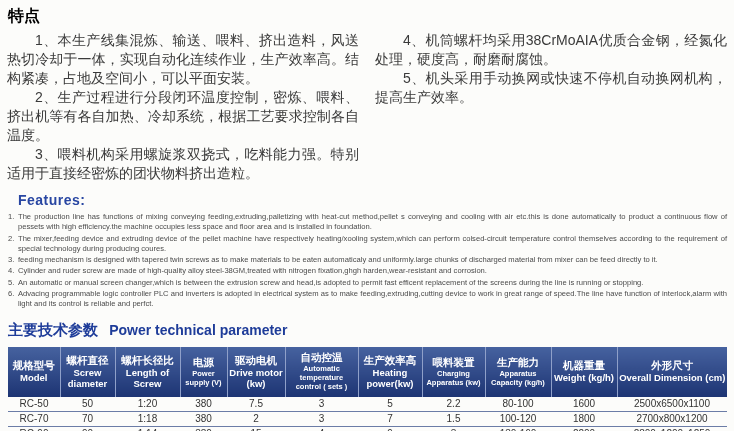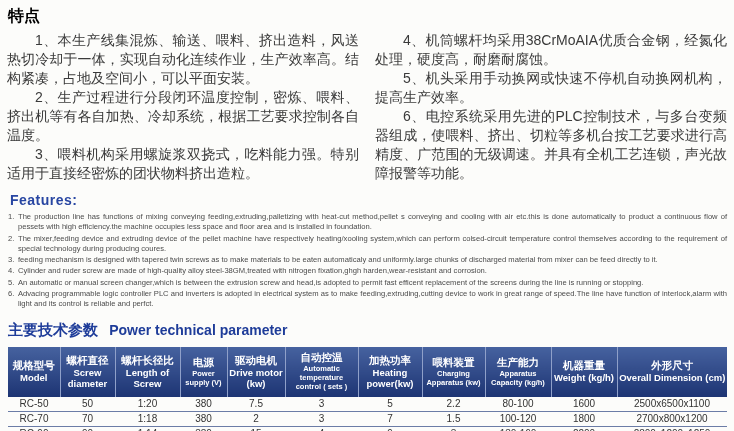--- a/index.html
+++ b/index.html
@@ -13,21 +13,21 @@
     color:#000000;font-size:16px;font-weight:bold;margin:2px 0 4px 1px;
   }
   .zh-cols{display:flex;gap:16px;}
   .zh-col{flex:1;min-width:0;}
   .zh-p{
     font-size:14px;line-height:19px;color:#3a3a3a;margin:0;
     text-indent:2em;text-align:justify;
   }
   .en-title{
     color:#2846a2;font-size:14px;font-weight:bold;letter-spacing:.5px;
-    margin:9px 0 4px 3px;
+    margin:9px 0 4px 11px;
   }
   .en-list{margin:0;}
   .en-item{
     position:relative;padding-left:11px;font-size:7.6px;line-height:10.3px;
     color:#4b4b4b;text-align:justify;margin-bottom:1px;
   }
   .en-num{position:absolute;left:1px;top:0;}
   .tech-title{
     color:#1e3c99;font-size:15px;font-weight:bold;margin:11px 0 7px 1px;
   }
@@ -65,21 +65,20 @@
         <p class="zh-p">2、生产过程进行分段闭环温度控制，密炼、喂料、挤出机等有各自加热、冷却系统，根据工艺要求控制各自温度。</p>
 
         <p class="zh-p">3、喂料机构采用螺旋浆双挠式，吃料能力强。特别适用于直接经密炼的团状物料挤出造粒。</p>
       </div>
     <div class="zh-col">
 
         <p class="zh-p">4、机筒螺杆均采用38CrMoAIA优质合金钢，经氮化处理，硬度高，耐磨耐腐蚀。</p>
 
         <p class="zh-p">5、机头采用手动换网或快速不停机自动换网机构，提高生产效率。</p>
 
-        <p class="zh-p">6、电控系统采用先进的PLC控制技术，与多台变频器组成，使喂料、挤出、切粒等多机台按工艺要求进行高精度、广范围的无级调速。并具有全机工艺连锁，声光故障报警等功能。</p>
       </div>
   </div>
 
   <div class="en-title">Features:</div>
 
   <div class="en-list">
 
       <div class="en-item">
         <span class="en-num">1.</span>
         <span class="en-text">The production line has functions of mixing conveying feeding,extruding,palletizing with heat-cut method,pellet s conveying and cooling with air etc.this is done automatically to product a continuous flow of pessets with high efficiency.the machine occupies less space and floor area and is installed in foundation.</span>
@@ -150,21 +149,21 @@
           </th>
           <th>
             <div class="th-zh">驱动电机</div>
             <div class="th-en">Drive motor (kw)</div>
           </th>
           <th>
             <div class="th-zh">自动控温</div>
             <div class="th-en small">Automatic temperature control ( sets )</div>
           </th>
           <th>
-            <div class="th-zh">加热功率</div>
+            <div class="th-zh">生产效率高</div>
             <div class="th-en">Heating power(kw)</div>
           </th>
           <th>
             <div class="th-zh">喂料装置</div>
             <div class="th-en small">Charging Apparatus (kw)</div>
           </th>
           <th>
             <div class="th-zh">生产能力</div>
             <div class="th-en small">Apparatus Capacity (kg/h)</div>
           </th>

